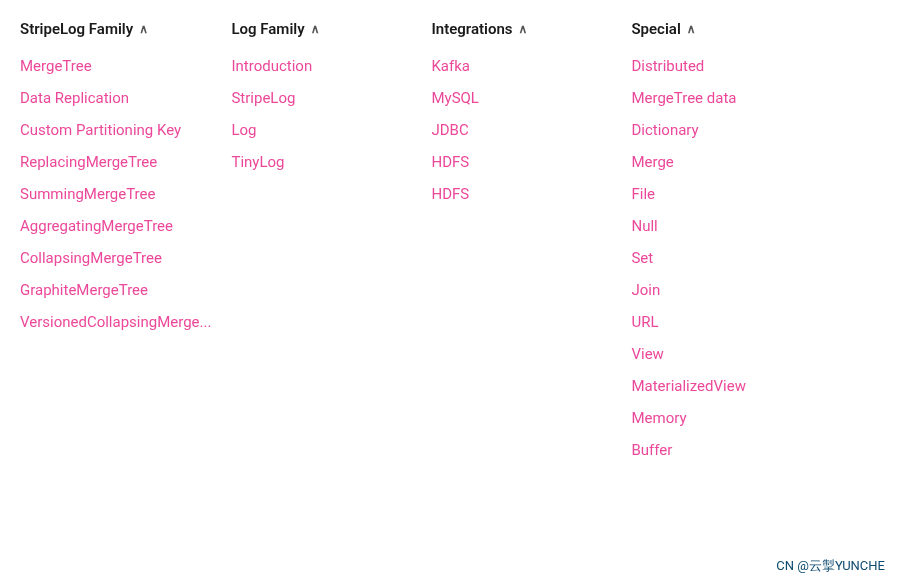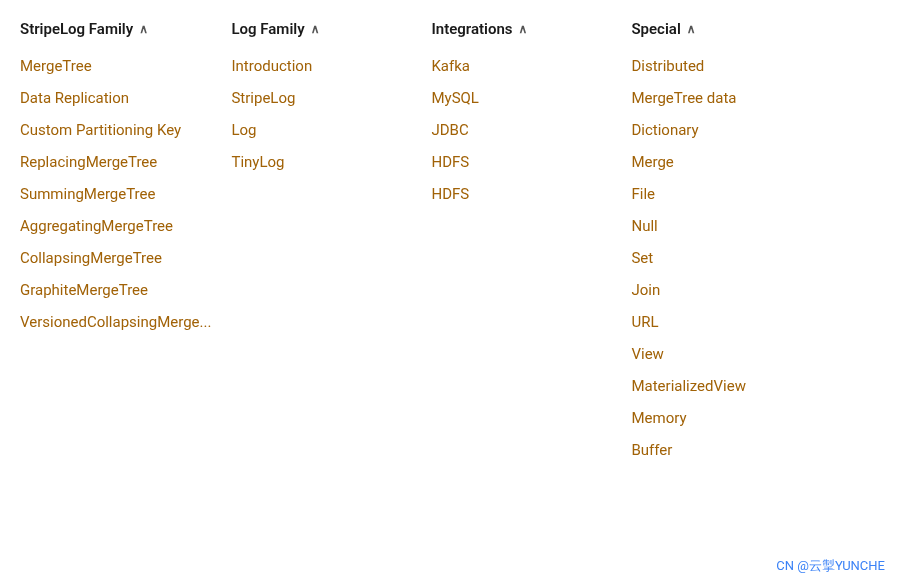--- a/index.html
+++ b/index.html
@@ -45,35 +45,35 @@
     }
 
     .column-header .caret {
       font-size: 12px;
       color: #555;
     }
 
     .column-item {
       padding: 7px 0;
       font-size: 15px;
-      color: #a16207;
+      color: #ec4899;
       cursor: pointer;
       white-space: nowrap;
     }
 
     .column:first-child {
       padding-left: 0;
     }
 
     .watermark {
       position: fixed;
       bottom: 12px;
       right: 20px;
       font-size: 13px;
-      color: #3b82f6;
+      color: #0c4a6e;
       display: flex;
       align-items: flex-start;
       gap: 4px;
       margin-left: 32px;
     }
   </style>
 </head>
 <body>
 
 <div class="columns-container">

